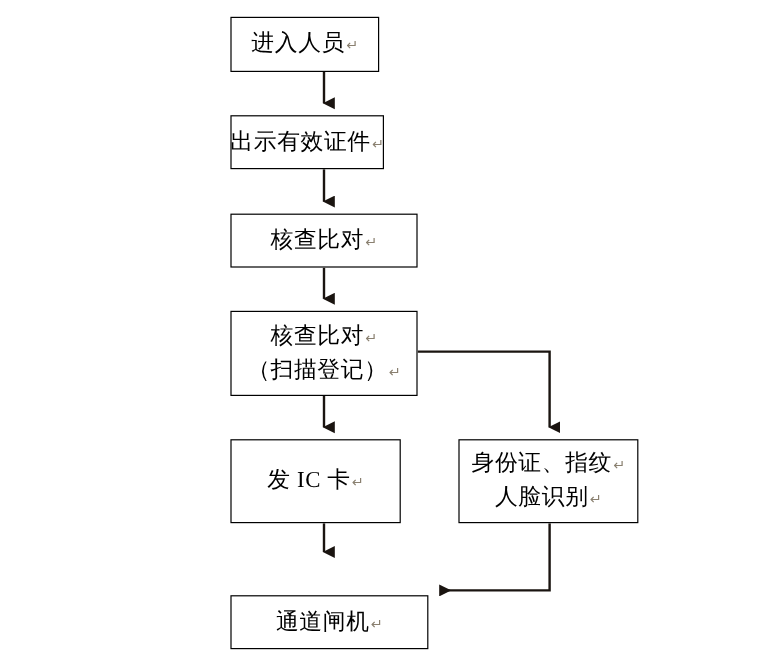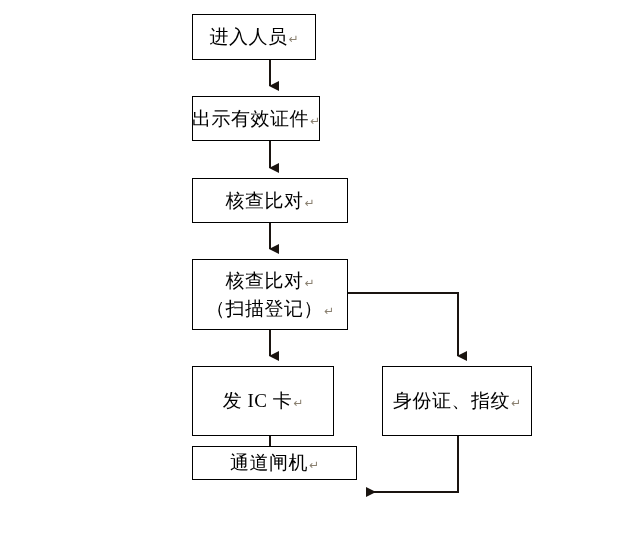--- a/index.html
+++ b/index.html
@@ -103,19 +103,20 @@
     <span class="line"><span>核查比对</span><span class="pilcrow">↵</span></span>
     <span class="line"><span>（扫描登记）</span><span class="pilcrow">↵</span></span>
   </div>
 
   <div class="node" style="left:192px; top:366px; width:142px; height:70px;">
     <span class="line"><span>发 IC 卡</span><span class="pilcrow">↵</span></span>
   </div>
 
   <div class="node" style="left:382px; top:366px; width:150px; height:70px;">
     <span class="line"><span>身份证、指纹</span><span class="pilcrow">↵</span></span>
+    <span class="line"><span>人脸识别</span><span class="pilcrow">↵</span></span>
   </div>
 
-  <div class="node" style="left:192px; top:446px; width:165px; height:34px;">
+  <div class="node" style="left:192px; top:496px; width:165px; height:45px;">
     <span class="line"><span>通道闸机</span><span class="pilcrow">↵</span></span>
   </div>
 
 </div>
 
 </body></html>

